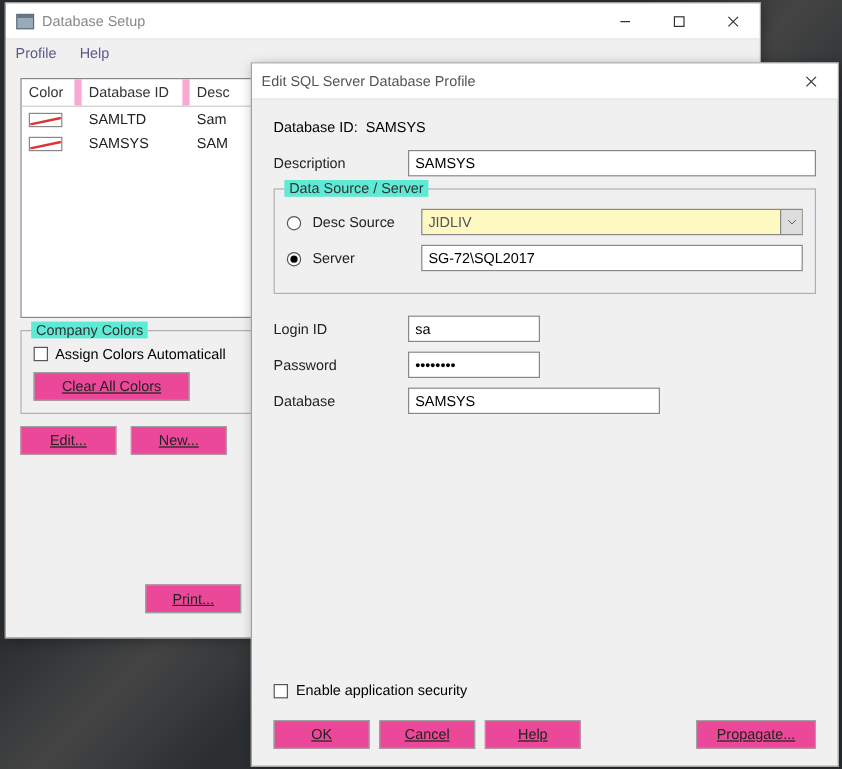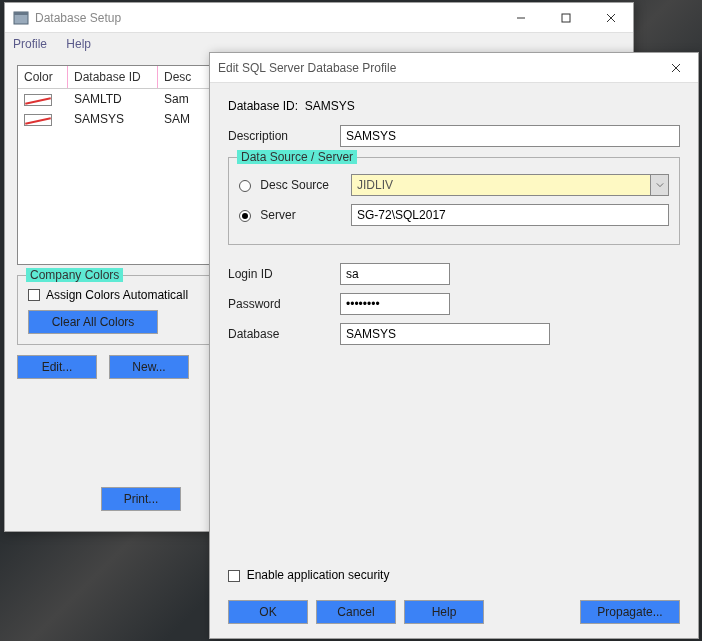--- a/index.html
+++ b/index.html
@@ -53,21 +53,21 @@
     width: 100%;
   }
   .grid-header {
     display: flex;
     border-bottom: 1px solid #ccc;
     font-size: 12px;
     color: #333;
   }
   .gh-cell {
     padding: 4px 6px;
-    border-right: 1px solid #f9a8d4;
+    border-right: 6px solid #f9a8d4;
   }
   .grid-row {
     display: flex;
     font-size: 12px;
     color: #222;
   }
   .gr-cell { padding: 3px 6px; }
   .color-swatch {
     width: 28px; height: 12px;
     border: 1px solid #888;
@@ -92,28 +92,29 @@
     position: absolute;
     top: -8px;
     left: 8px;
     background: #5eead4;
     padding: 0 4px;
     font-size: 12px;
     color: #333;
   }
   .checkbox-row { display:flex; align-items:center; gap:6px; margin:4px 0 8px 0; }
   .btn {
-    background: #3b82f6;
+    background: #ec4899;
     border: 1px solid #a0a0a0;
     padding: 4px 0;
     font-size: 12px;
     text-align: center;
     min-width: 80px;
     display:inline-block;
     color:#222;
+    text-decoration:underline;
   }
   .btn-row { display:flex; gap:12px; margin-top:10px; }
   .form-row { display:flex; align-items:center; margin: 8px 0; }
   .form-row .lbl { width: 112px; color:#222; }
   input[type=text], input[type=password] {
     border: 1px solid #888;
     padding: 3px 5px;
     font-size: 12px;
     background:#fff;
   }
@@ -206,21 +207,21 @@
         <span>Assign Colors Automaticall</span>
       </div>
       <div class="btn" style="width:130px">Clear All Colors</div>
     </div>
 
     <div class="btn-row">
       <div class="btn">Edit...</div>
       <div class="btn">New...</div>
     </div>
   </div>
-  <div style="position:absolute; left:96px; bottom:20px;">
+  <div style="position:absolute; left:116px; bottom:20px;">
     <div class="btn">Print...</div>
   </div>
 </div>
 
 <div class="window modal" style="left:209px; top:52px; width:490px; height:587px; background:#f0f0f0;">
   <div class="titlebar">
     <div class="title" style="color:#555">Edit SQL Server Database Profile</div>
     <div class="win-controls">
       <div class="win-btn">
           <svg viewBox="0 0 10 10">

